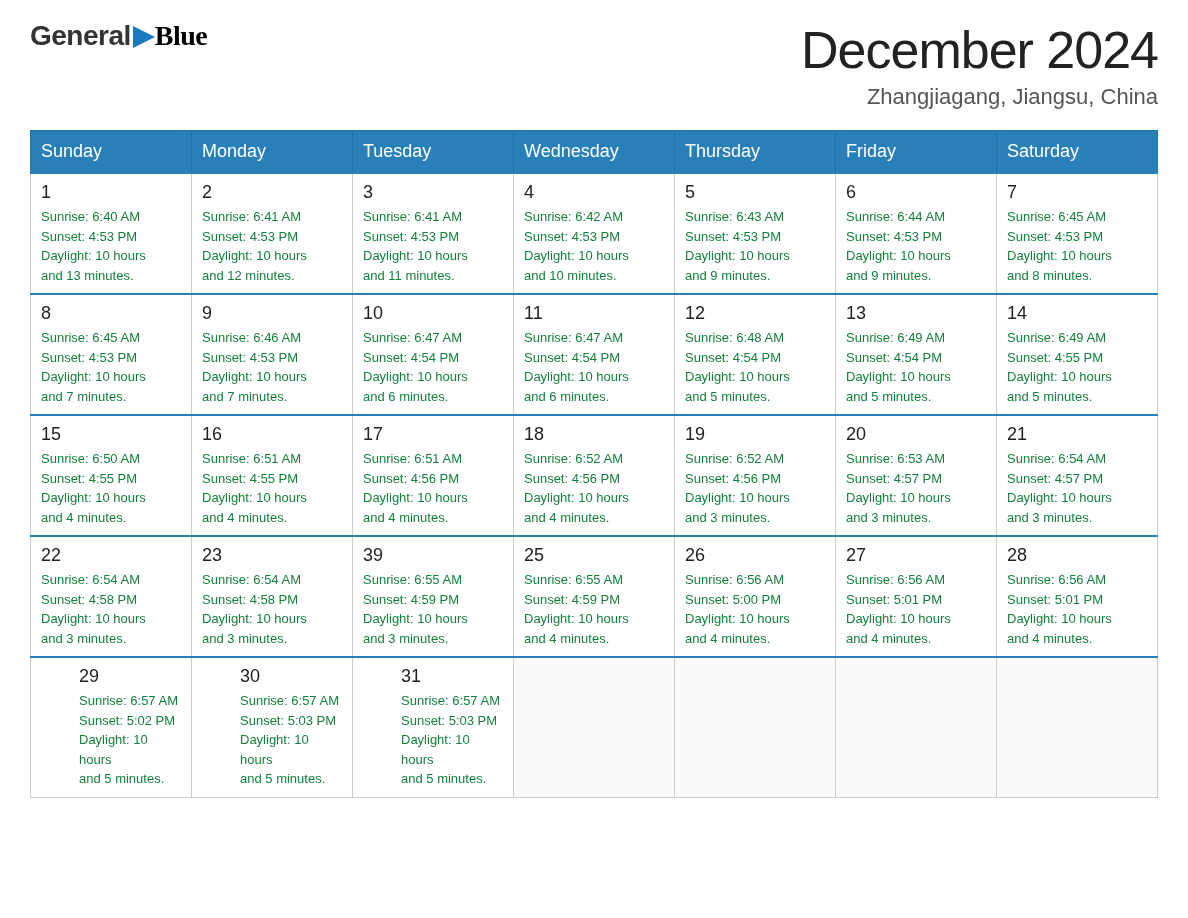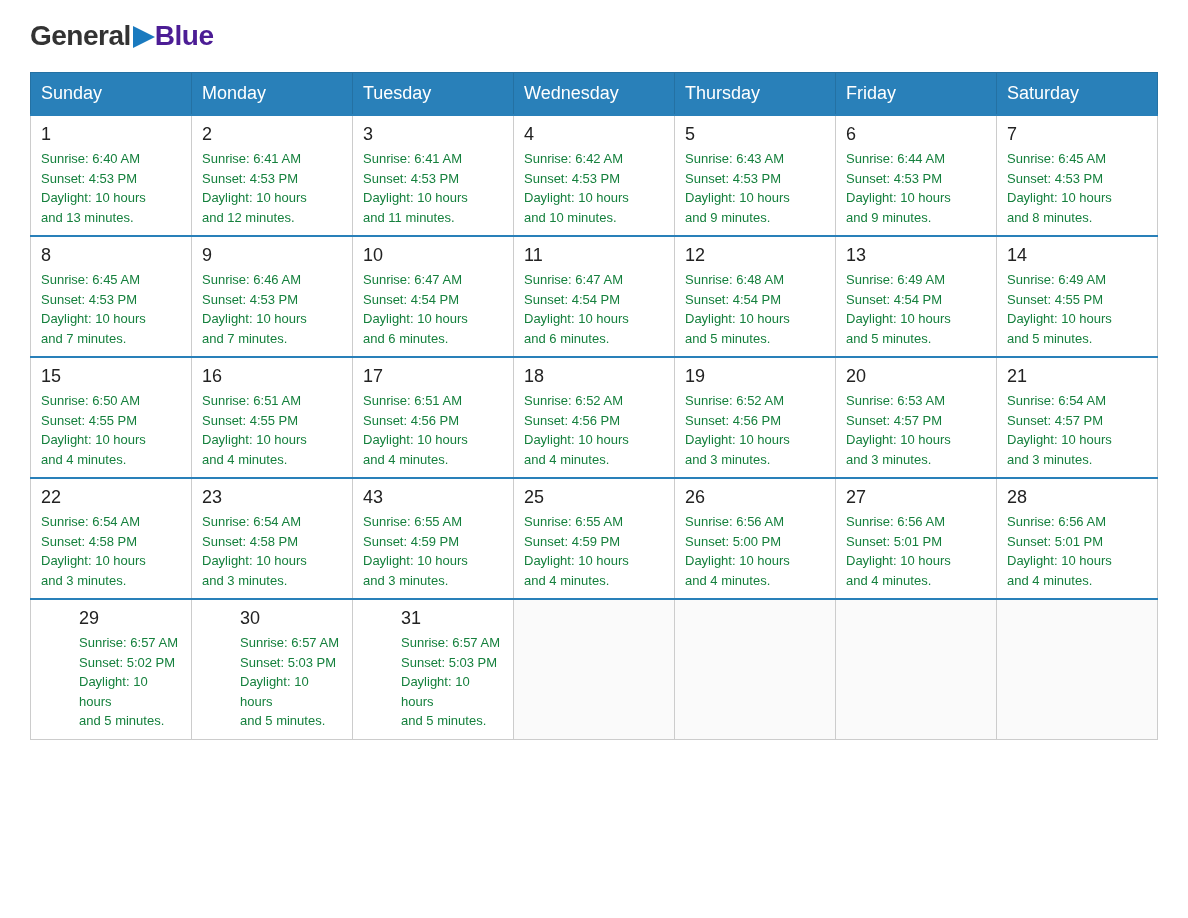--- a/index.html
+++ b/index.html
@@ -23,24 +23,25 @@
     }
     .logo-general {
       font-size: 28px;
       font-weight: bold;
       color: #333;
       letter-spacing: -0.5px;
     }
     .logo-blue {
       font-size: 28px;
       font-weight: bold;
-      color: #4c1d95;
+      color: #000000;
       letter-spacing: -0.5px;
       display: flex;
       align-items: center;
+      font-family: Liberation Serif, serif;
     }
     .title-section {
       text-align: right;
     }
     .month-title {
       font-size: 52px;
       font-weight: 300;
       color: #222;
       letter-spacing: -1px;
     }
@@ -99,20 +100,24 @@
 <div class="header">
   <div class="logo">
     <div style="display:flex; align-items:center;">
       <span class="logo-general">General</span>
       <svg width="22" height="22" viewBox="0 0 22 22" style="margin-left:2px; margin-top:2px;">
         <polygon points="0,0 22,11 0,22" fill="#1a7abf"></polygon>
       </svg>
     </div>
     <span class="logo-blue">Blue</span>
   </div>
+  <div class="title-section">
+    <div class="month-title">December 2024</div>
+    <div class="location">Zhangjiagang, Jiangsu, China</div>
+  </div>
 </div>
 
 <table>
   <thead>
     <tr>
     <th>Sunday</th>
         <th>Monday</th>
         <th>Tuesday</th>
         <th>Wednesday</th>
         <th>Thursday</th>
@@ -329,21 +334,21 @@
         <td>
         <div class="day-number">23</div>
         <div class="day-detail">
           Sunrise: 6:54 AM<br>
           Sunset: 4:58 PM<br>
           Daylight: 10 hours<br>
           and 3 minutes.
         </div>
       </td>
         <td>
-        <div class="day-number">43</div>
+        <div class="day-number">39</div>
         <div class="day-detail">
           Sunrise: 6:55 AM<br>
           Sunset: 4:59 PM<br>
           Daylight: 10 hours<br>
           and 3 minutes.
         </div>
       </td>
         <td>
         <div class="day-number">25</div>
         <div class="day-detail">

